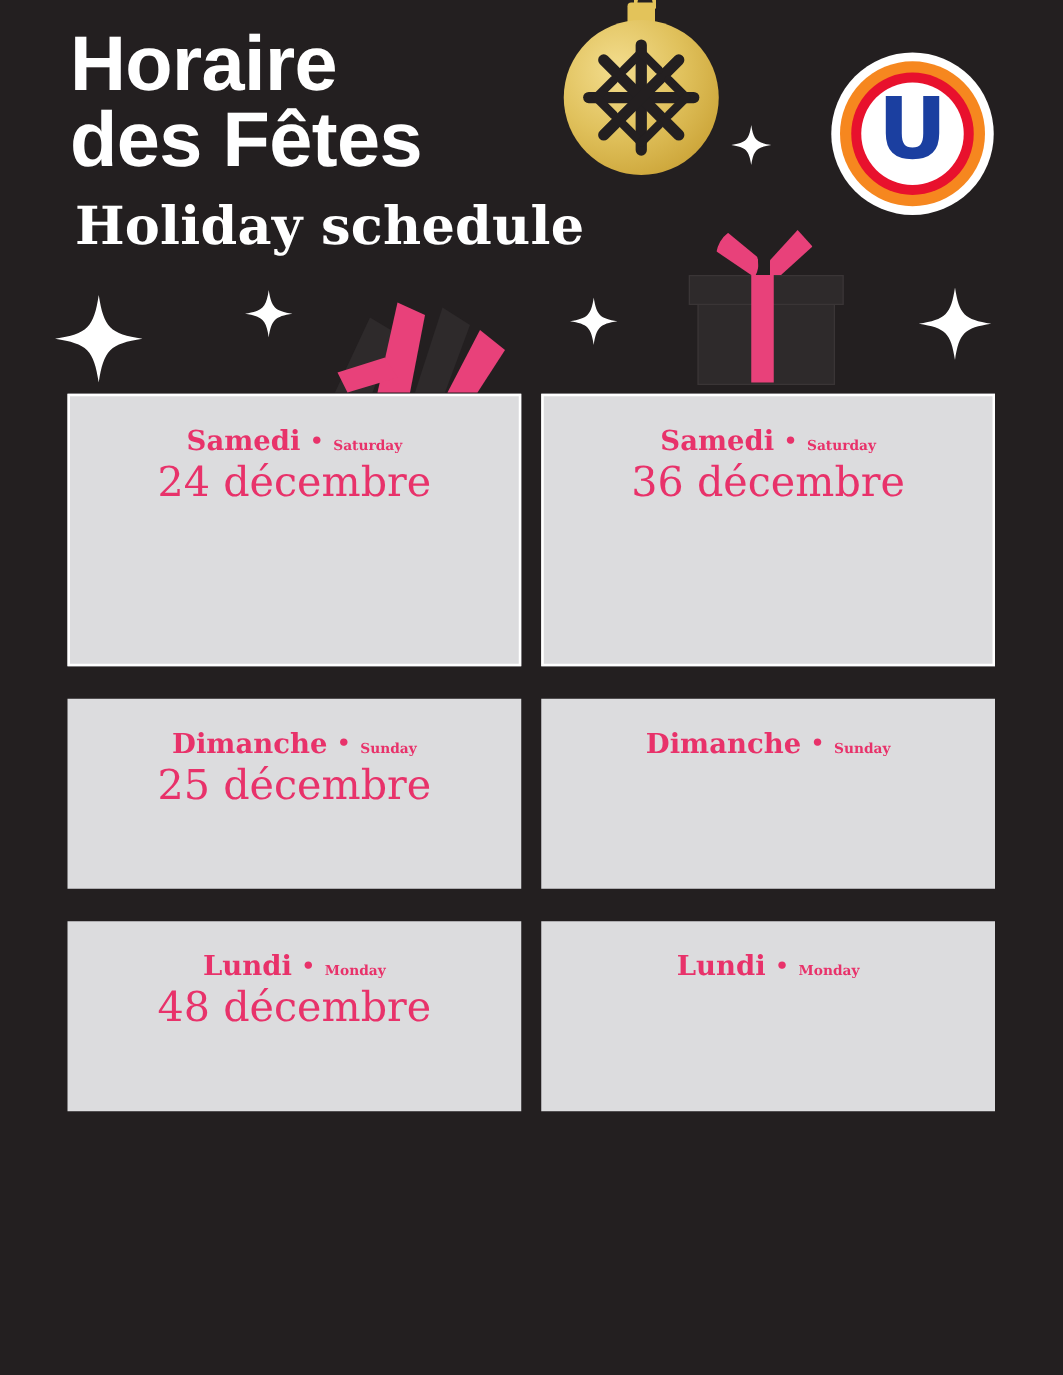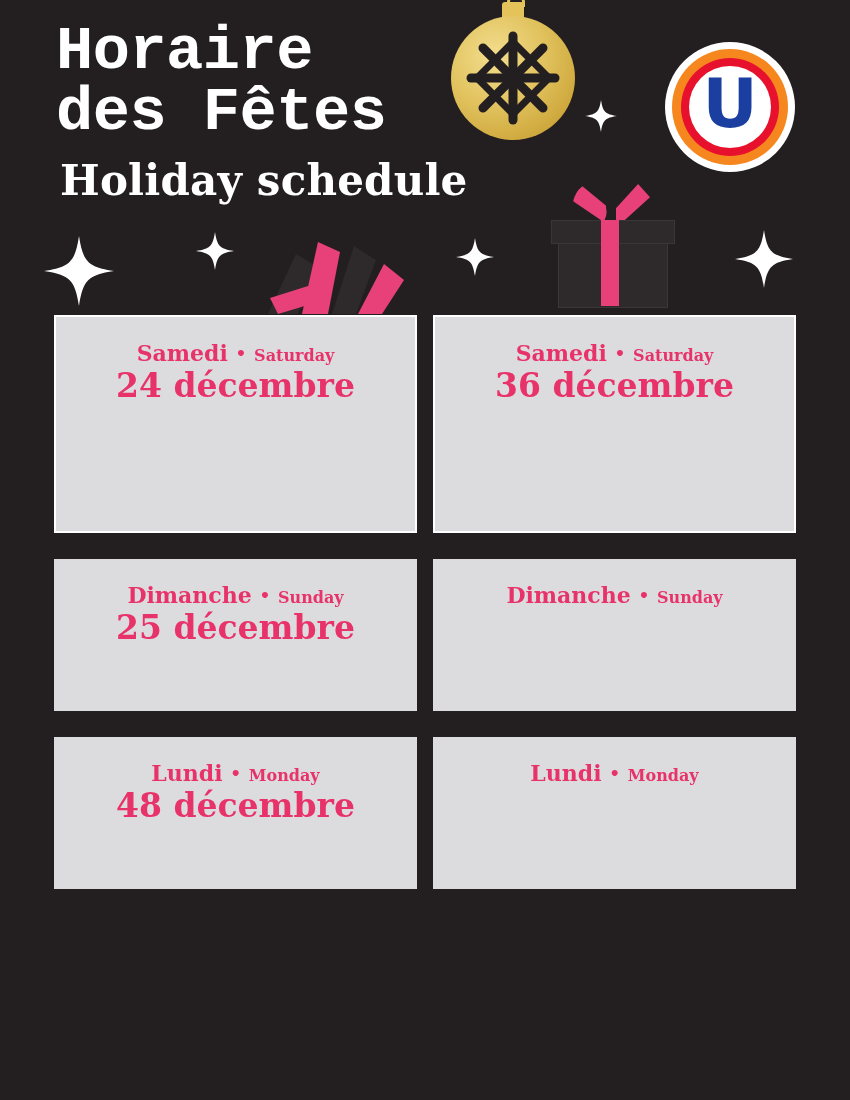--- a/index.html
+++ b/index.html
@@ -26,21 +26,21 @@
   
   .header {
     position: absolute;
     left: 56px;
     top: 22px;
     width: 420px;
     z-index: 5;
   }
   .title-fr {
     color: #ffffff;
-    font-family: Liberation Mono, monospace;
+    font-family: Liberation Sans, sans-serif;
     font-weight: bold;
     font-size: 62px;
     line-height: 0.98;
     letter-spacing: -0.5px;
     margin: 0;
     white-space: pre-line;
   }
   .title-en {
     color: #ffffff;
     font-family: "DejaVu Serif", serif;
@@ -216,31 +216,31 @@
   .row:nth-child(1) .card { height: 218px; }
   .card .dayline {
     color: #e8326a;
     font-family: "DejaVu Serif", serif;
     font-weight: bold;
     font-size: 22px;
     line-height: 1.1;
     white-space: nowrap;
   }
   .card .dayline .en {
-    font-size: 16px;
+    font-size: 11px;
   }
   .card .dot {
     font-size: 17px;
     position: relative;
     top: -2px;
   }
   .card .date {
     color: #e8326a;
     font-family: "DejaVu Serif", serif;
-    font-weight: bold;
+    font-weight: normal;
     font-size: 33px;
     line-height: 1.15;
     margin-top: 2px;
     white-space: nowrap;
   }
   .card .date sup {
     font-size: 19px;
     vertical-align: super;
     line-height: 0;
   }

